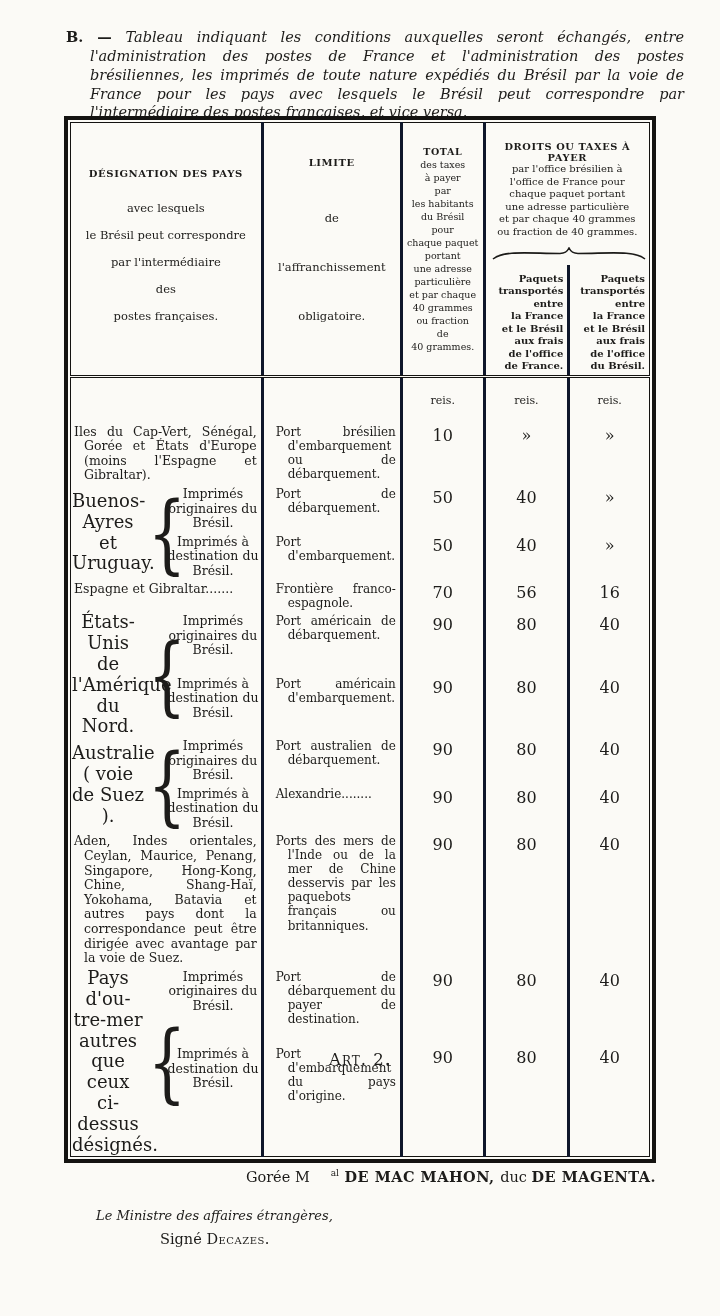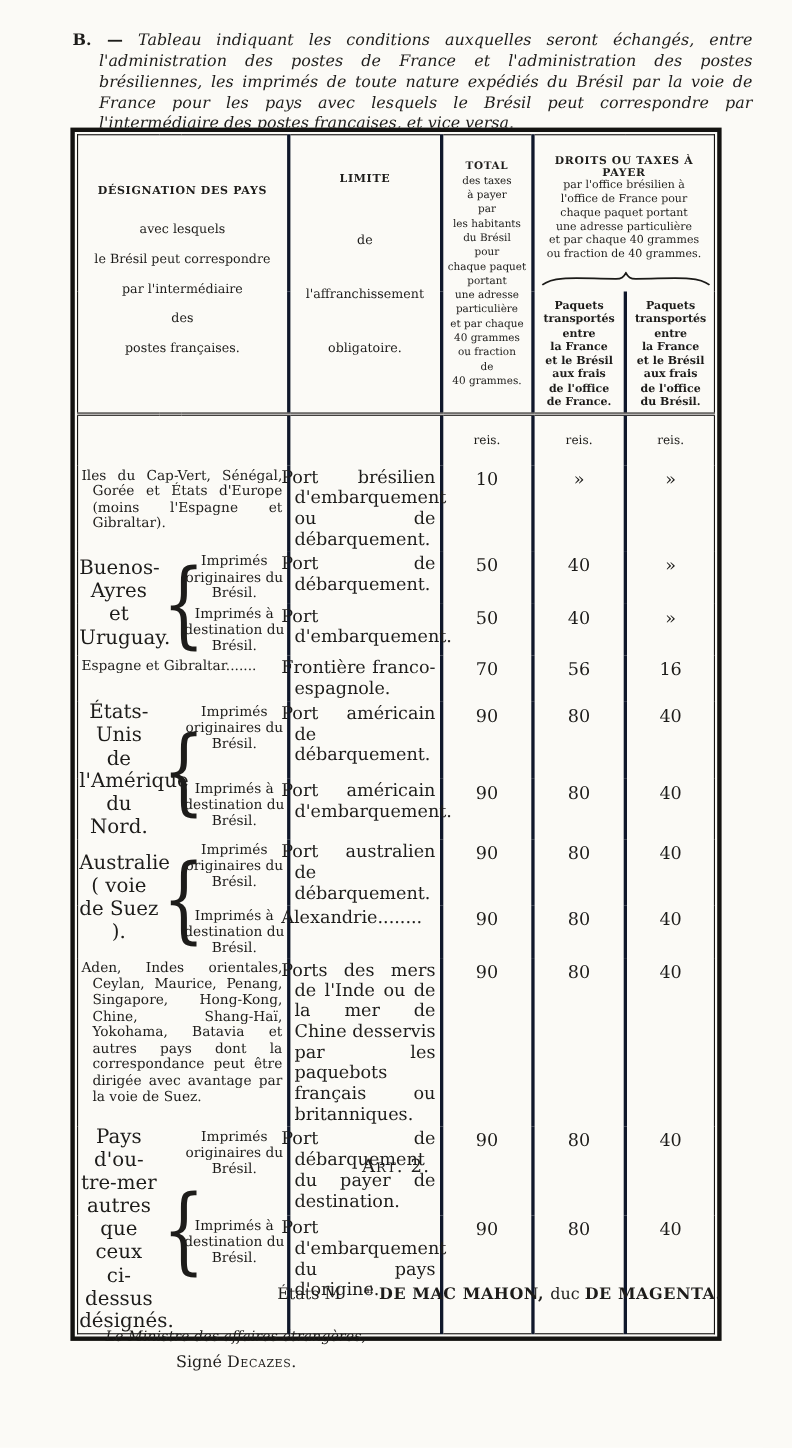--- a/index.html
+++ b/index.html
@@ -39,36 +39,36 @@
   .h-col1 .h-title { margin-bottom:16px; }
   .h-col1 .h-rest  { font-size:11.5px; line-height:27px; }
   .h-col2 .h-title { margin-bottom:26px; }
   .h-col2 .h-rest  { font-size:11.5px; line-height:49px; }
   .h-col3 .h-title { font-size:9.5px; margin-bottom:1px; }
   .h-col3 .h-rest  { font-size:9.5px; line-height:13px; }
   .h-droits { border-bottom:none !important; vertical-align:top; padding-top:16px; }
   .h-droits .h-title { font-size:9.8px; }
   .h-droits .h-rest  { font-size:10px; line-height:12.5px; text-align:center; }
   .hbrace { display:block; margin:9px auto 0 auto; }
-  th.h-sub { vertical-align:top; padding-top:8px; font-size:10px; line-height:12.5px; font-weight:bold; text-align:center; border-bottom:3px double #141311; }
+  th.h-sub { vertical-align:top; padding-top:8px; font-size:10px; line-height:12.5px; font-weight:bold; text-align:right; border-bottom:3px double #141311; }
 
   
   .bl { border-left:3px solid #0f172a; }
 
   
   tr.reis { height:46px; }
   tr.reis td { text-align:center; vertical-align:middle; font-size:11px; }
 
   
   td.des   { font-size:12.5px; line-height:1.17; padding-left:13px; text-indent:-10px; text-align:justify; }
   td.glabel{ font-size:18px; line-height:1.16; text-align:center; vertical-align:middle; padding:0 1px; }
   td.gbrace{ text-align:center; vertical-align:middle; padding:0; overflow:visible; }
   td.gbrace span { display:block; font-size:84px; line-height:84px; transform:scale(0.72,1.02); font-weight:normal; }
   td.gsub  { font-size:12.5px; line-height:1.16; text-align:center; padding:2px 2px; }
-  td.lim   { font-size:16px; line-height:1.17; padding-left:4px; text-indent:-12px; text-align:justify;margin-left:24px; }
+  td.lim   { font-size:12px; line-height:1.17; padding-left:24px; text-indent:-12px; text-align:justify;margin-left:24px; }
   td.val   { text-align:center; font-size:16px; padding-top:3px; }
   tr.lastrow td { padding-bottom:28px; }
 
   
   .art2 {
     position:absolute; left:64px; top:1050px; width:592px;
     text-align:center; font-size:16.5px; font-variant:small-caps;
     letter-spacing:1px;
   }
   .para {
@@ -303,21 +303,21 @@
         <td class="val bl">80</td>
         <td class="val bl">40</td>
       </tr>
     </tbody>
       </table>
   </div>
 
   <div class="art2">Art. 2.</div>
 
   <div class="sig1">
-    <span>États M</span><sup>al</sup><span class="b"> DE MAC MAHON, </span><span>duc </span><span class="b">DE MAGENTA.</span>
+    <span>Gorée M</span><sup>al</sup><span class="b"> DE MAC MAHON, </span><span>duc </span><span class="b">DE MAGENTA.</span>
   </div>
 
   <div class="minister">Le Ministre des affaires étrangères,</div>
 
   <div class="sig2">
     <span>Signé </span><span class="sc">Decazes.</span>
   </div>
 
 </div>
 

